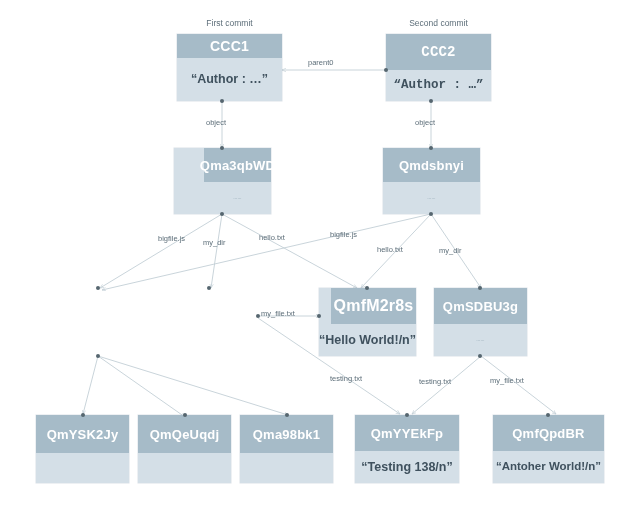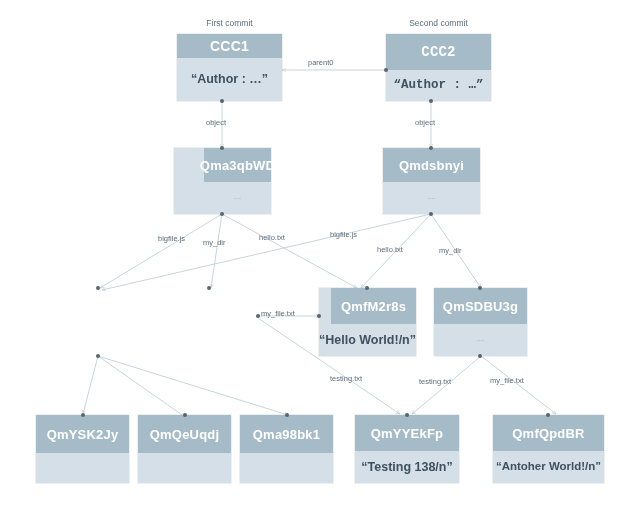--- a/index.html
+++ b/index.html
@@ -127,21 +127,21 @@
   </div>
 
   <div class="node" style="left:383px;top:148px;width:97px;height:66px;">
     <div class="node-header" style="height:34px;font-size:13px;">Qmdsbnyi</div>
     <div class="node-body tiny">……</div>
   </div>
 
 
 
   <div class="node" style="left:319px;top:288px;width:97px;height:68px;">
-    <div class="node-header" style="height:36px;font-size:13px;margin-left:12px;">QmfM2r8s</div>
+    <div class="node-header" style="height:36px;font-size:16px;margin-left:12px;">QmfM2r8s</div>
     <div class="node-body quote">“Hello World!/n”</div>
   </div>
 
   <div class="node" style="left:434px;top:288px;width:93px;height:68px;">
     <div class="node-header" style="height:36px;font-size:13px;">QmSDBU3g</div>
     <div class="node-body tiny">……</div>
   </div>
 
   <div class="node" style="left:36px;top:415px;width:93px;height:68px;">
     <div class="node-header" style="height:38px;font-size:13px;">QmYSK2Jy</div>

